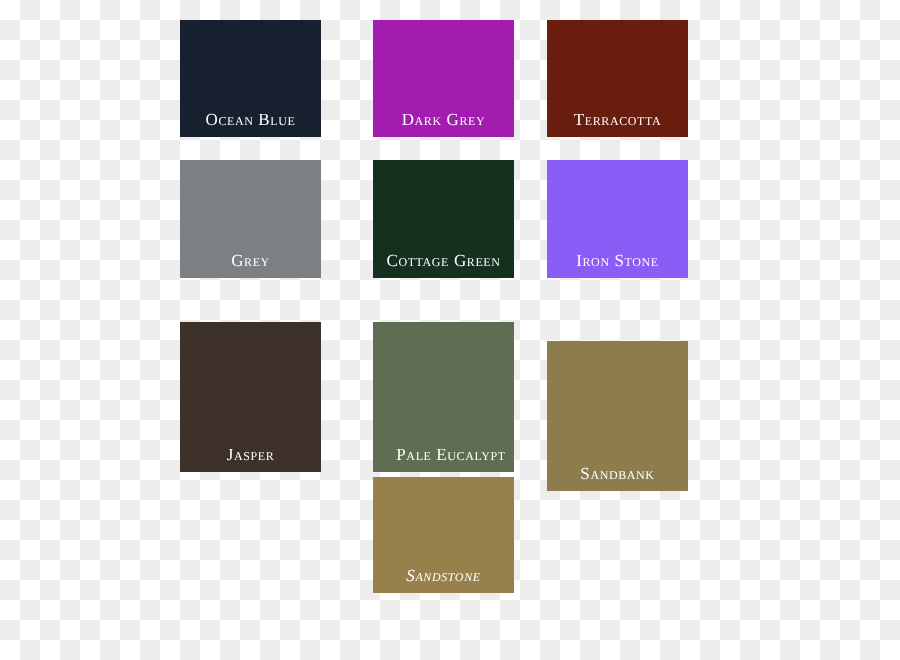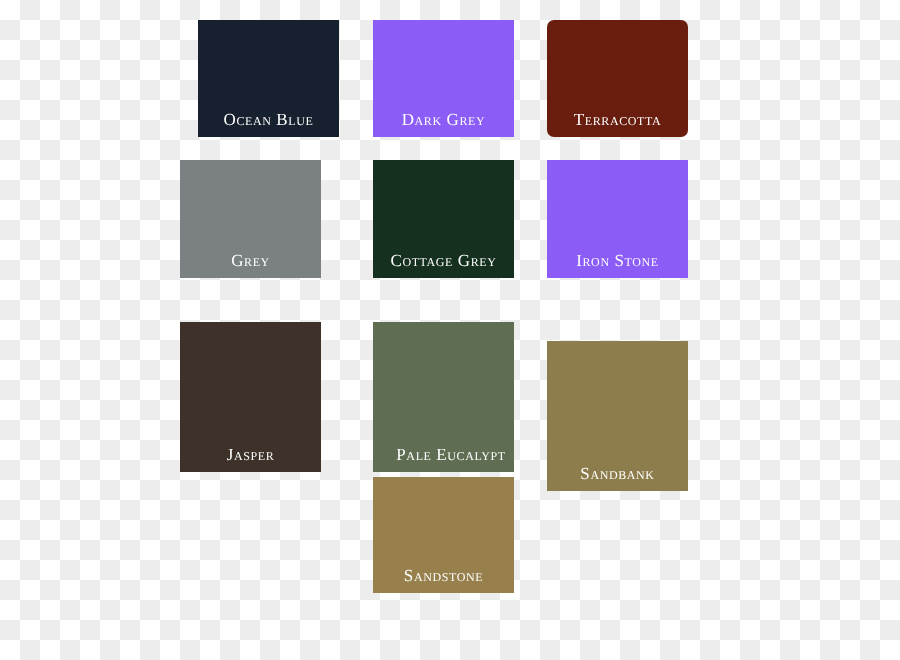--- a/index.html
+++ b/index.html
@@ -51,45 +51,45 @@
   }
 
   
   .col-1 { left: 180px; width: 141px; }
   .col-2 { left: 373px; width: 141px; }
   .col-3 { left: 547px; width: 141px; }
 
   .row-1 { top: 20px;  height: 117px; }
   .row-2 { top: 160px; height: 118px; }
   .row-3 { top: 322px; height: 150px; }
-  .row-4 { top: 477px; height: 116px; }
+  .row-4 { top: 477px; height: 116px; font-style: italic; }
 </style>
 </head>
 <body>
 
 <div id="palette-stage">
 
-  <div class="swatch col-1 row-1" style="background-color:#16202e;margin-left:18px;">
+  <div class="swatch col-1 row-1" style="background-color:#16202e;">
     <span class="swatch-label">Ocean Blue</span>
   </div>
 
-  <div class="swatch col-2 row-1" style="background-color:#8b5cf6;">
+  <div class="swatch col-2 row-1" style="background-color:#a21caf;">
     <span class="swatch-label">Dark Grey</span>
   </div>
 
-  <div class="swatch col-3 row-1" style="background-color:#681d0e;border-radius:7px;">
+  <div class="swatch col-3 row-1" style="background-color:#681d0e;">
     <span class="swatch-label">Terracotta</span>
   </div>
 
   <div class="swatch col-1 row-2" style="background-color:#7b8182;">
     <span class="swatch-label">Grey</span>
   </div>
 
   <div class="swatch col-2 row-2" style="background-color:#15301e;">
-    <span class="swatch-label">Cottage Grey</span>
+    <span class="swatch-label">Cottage Green</span>
   </div>
 
   <div class="swatch col-3 row-2" style="background-color:#8b5cf6;">
     <span class="swatch-label">Iron Stone</span>
   </div>
 
   <div class="swatch col-1 row-3" style="background-color:#3d312a;">
     <span class="swatch-label">Jasper</span>
   </div>
 

